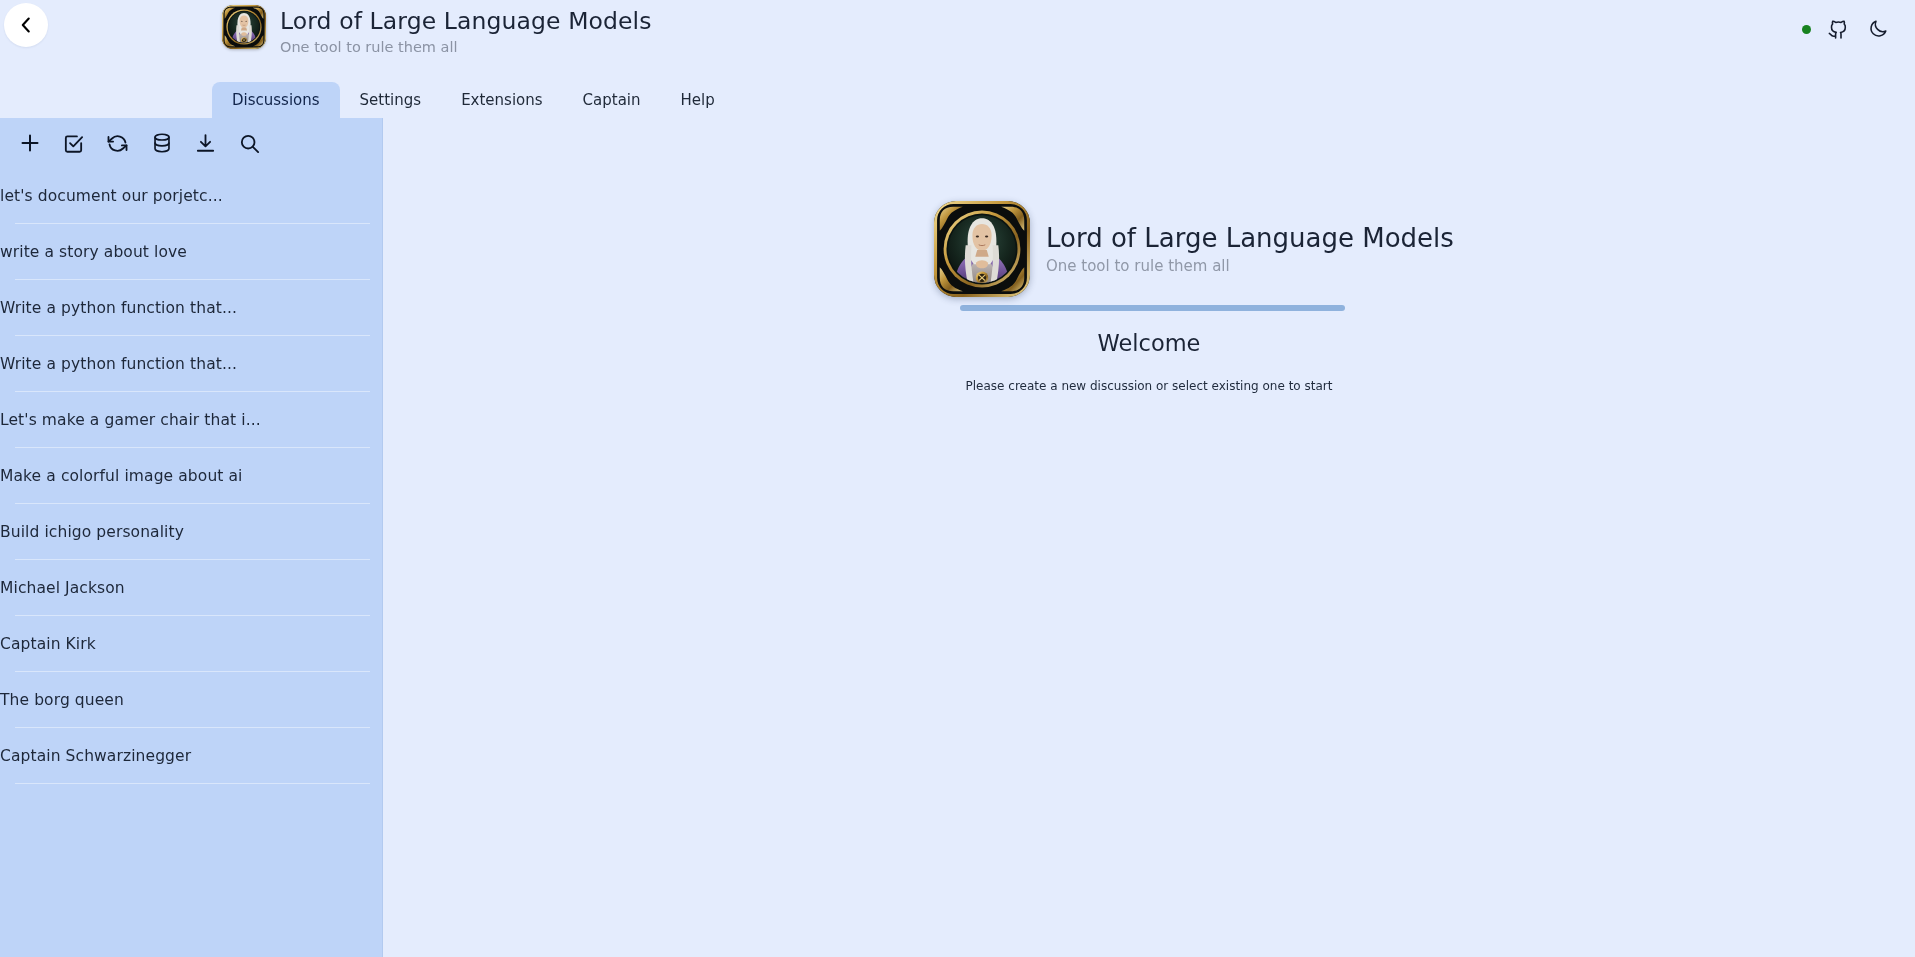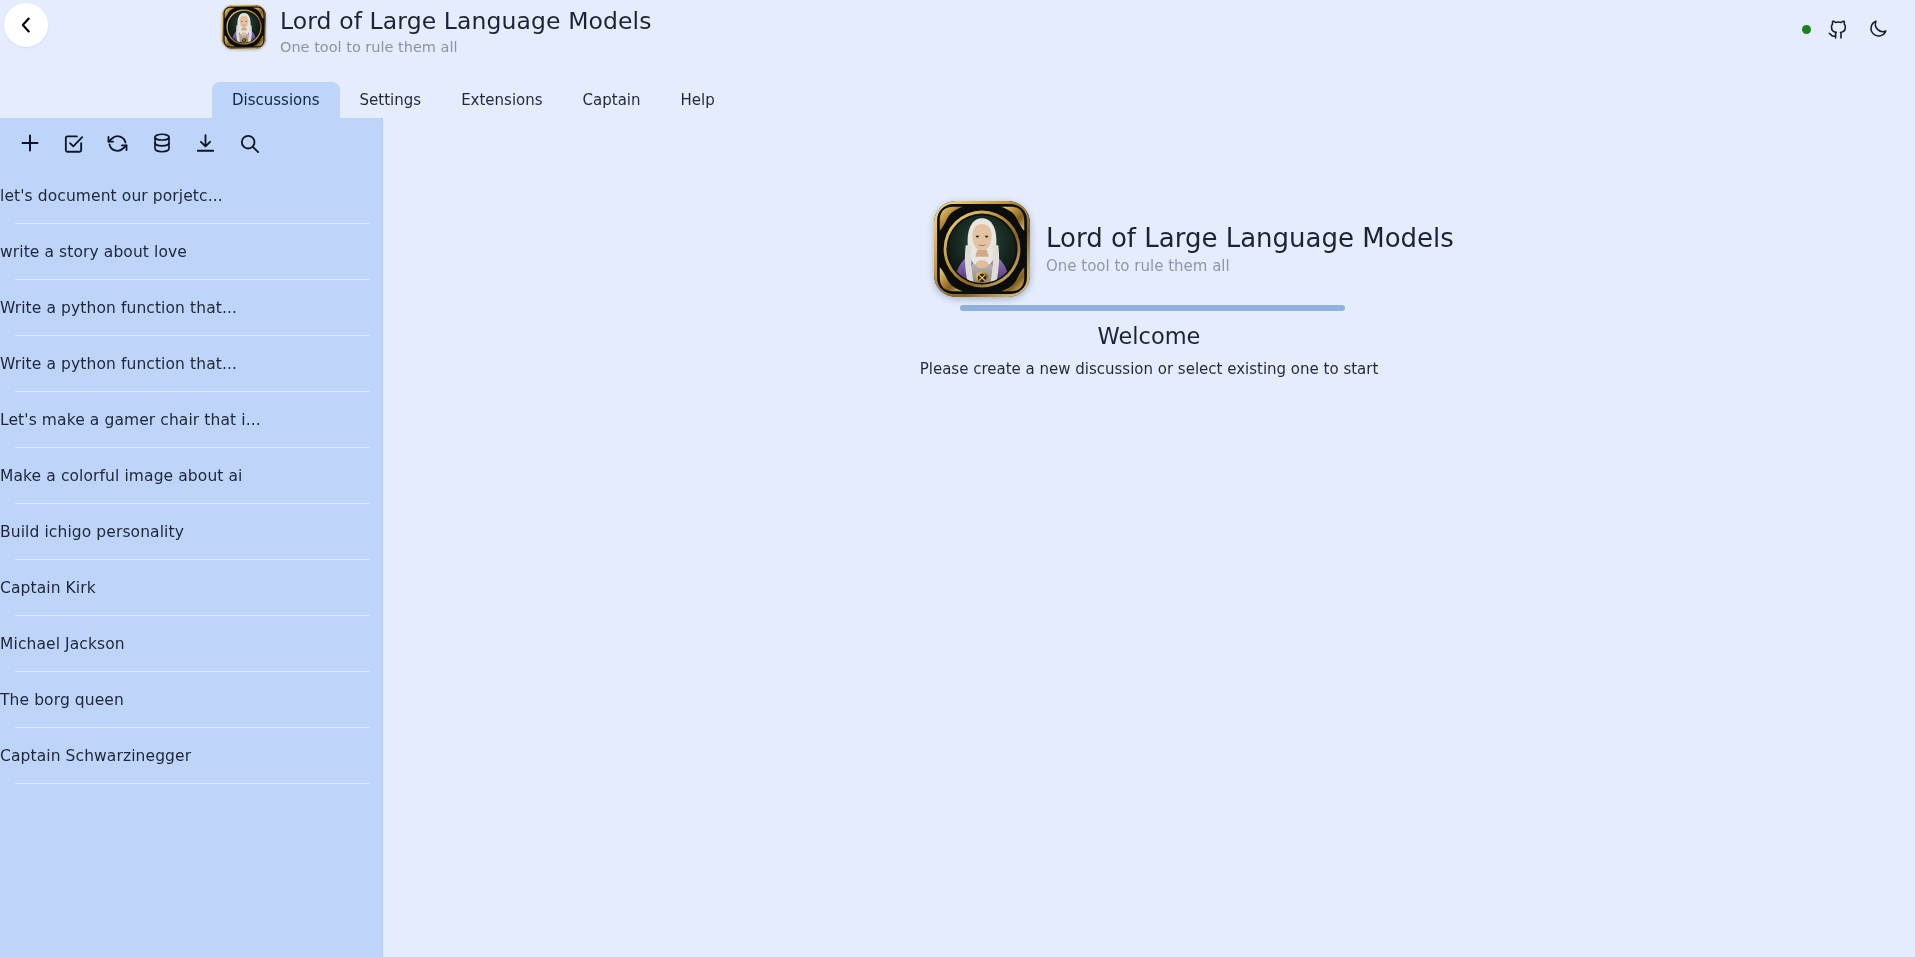--- a/index.html
+++ b/index.html
@@ -248,28 +248,28 @@
     background: #8fb2dd;
     margin-top: 8px;
     margin-left: 26px;
     align-self: flex-start;
   }
 
   .welcome-heading {
     font-size: 22.5px;
     line-height: 30px;
     color: #1b2436;
-    margin-top: 10px;
+    margin-top: 17px;
     text-align: center;
   }
   .welcome-desc {
-    font-size: 15px;
+    font-size: 12px;
     line-height: 24px;
     color: #1f2a3c;
-    margin-top: 6px;
+    margin-top: 16px;
     text-align: left;
     white-space: nowrap;
   }
 
   
   .avatar-art { width: 100%; height: 100%; display: block; }
 </style>
 </head>
 <body>
 
@@ -465,22 +465,22 @@
       </div>
 
       <div class="discussion-list">
         <div class="discussion-item">let's document our porjetc...</div>
         <div class="discussion-item">write a story about love</div>
         <div class="discussion-item">Write a python function that...</div>
         <div class="discussion-item">Write a python function that...</div>
         <div class="discussion-item">Let's make a gamer chair that i...</div>
         <div class="discussion-item">Make a colorful image about ai</div>
         <div class="discussion-item">Build ichigo personality</div>
+        <div class="discussion-item">Michael Jackson</div>
         <div class="discussion-item">Captain Kirk</div>
-        <div class="discussion-item">Michael Jackson</div>
         <div class="discussion-item">The borg queen</div>
         <div class="discussion-item">Captain Schwarzinegger</div>
       </div>
     </div>
 
     <div class="main">
       <div class="welcome-wrap">
 
         <div class="welcome-head">
           <div class="welcome-avatar">

